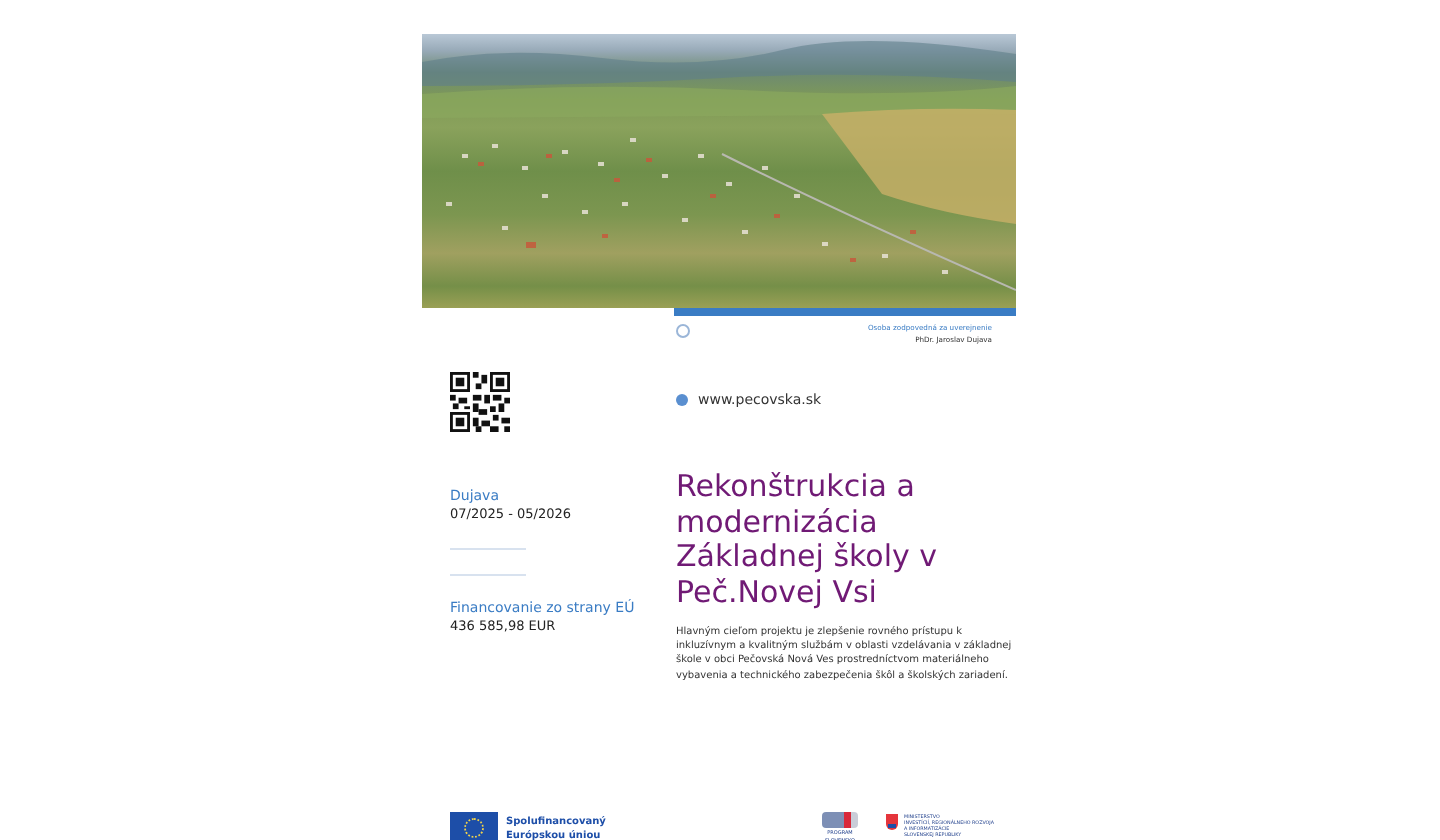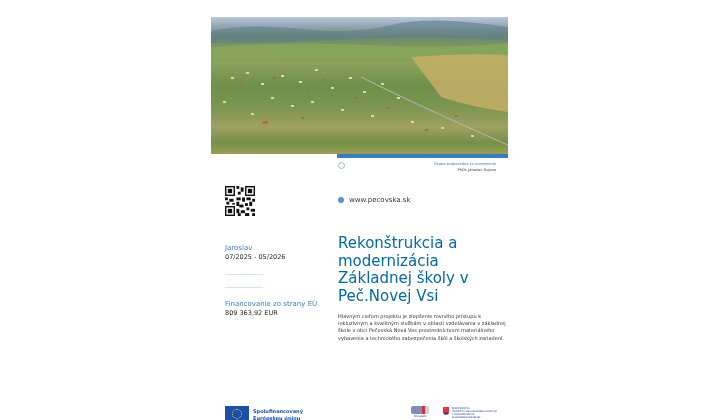--- a/index.html
+++ b/index.html
@@ -22,21 +22,21 @@
     .qr { position: absolute; left: 14px; top: 169px; width: 30px; height: 30px; }
     .web { position: absolute; left: 127px; top: 179px; display: flex; align-items: center; gap: 5px; }
     .web .globe { width: 6px; height: 6px; border-radius: 50%; background: #5a8fd0; }
     .web .url { font-size: 7px; color: #333; }
     .facts { position: absolute; left: 14px; top: 227px; width: 110px; }
     .fact-label { font-size: 7px; color: #3a7cc4; line-height: 9px; }
     .fact-value { font-size: 6.5px; color: #222; line-height: 9px; }
     .fact-sep { width: 38px; height: 1px; background: #d8e2ef; margin: 12px 0 12px 0; }
     .title {
       position: absolute; left: 127px; top: 218px; width: 165px;
-      font-size: 15px; line-height: 17.5px; color: #0369a1;
+      font-size: 15px; line-height: 17.5px; color: #701a75;
     }
     .desc {
       position: absolute; left: 127px; top: 296px; width: 170px;
       font-size: 5px; line-height: 7.2px; color: #333;
     }
     .eu { position: absolute; left: 14px; top: 389px; display: flex; align-items: center; gap: 4px; }
     .eu-flag { width: 24px; height: 17px; background: #1d4ea8; position: relative; }
     .eu-flag .ring { position: absolute; left: 7px; top: 3px; width: 10px; height: 10px; border-radius: 50%; border: 1px dotted #f2d44a; box-sizing: border-box; }
     .eu-text { font-size: 5px; line-height: 6.5px; color: #1d4ea8; font-weight: bold; }
     .logo1 { position: absolute; left: 198px; top: 389px; width: 22px; height: 18px; }
@@ -139,28 +139,28 @@
     </g>
   </svg>
 
   <div class="web">
     <span class="globe"></span>
     <span class="url">www.pecovska.sk</span>
   </div>
 
   <div class="facts">
     <div>
-      <div class="fact-label">Jaroslav</div>
+      <div class="fact-label">Dujava</div>
       <div class="fact-value">07/2025 - 05/2026</div>
     </div>
     <div class="fact-sep"></div>
     <div class="fact-sep"></div>
     <div>
       <div class="fact-label">Financovanie zo strany EÚ</div>
-      <div class="fact-value">809 363,92 EUR</div>
+      <div class="fact-value">436 585,98 EUR</div>
     </div>
   </div>
 
   <div class="title">Rekonštrukcia a modernizácia Základnej školy v Peč.Novej Vsi</div>
   <div class="desc">Hlavným cieľom projektu je zlepšenie rovného prístupu k inkluzívnym a kvalitným službám v oblasti vzdelávania v základnej škole v obci Pečovská Nová Ves prostredníctvom materiálneho vybavenia a technického zabezpečenia škôl a školských zariadení.</div>
 
   <div class="eu">
     <div class="eu-flag">
         <span class="ring"></span>
       </div>

